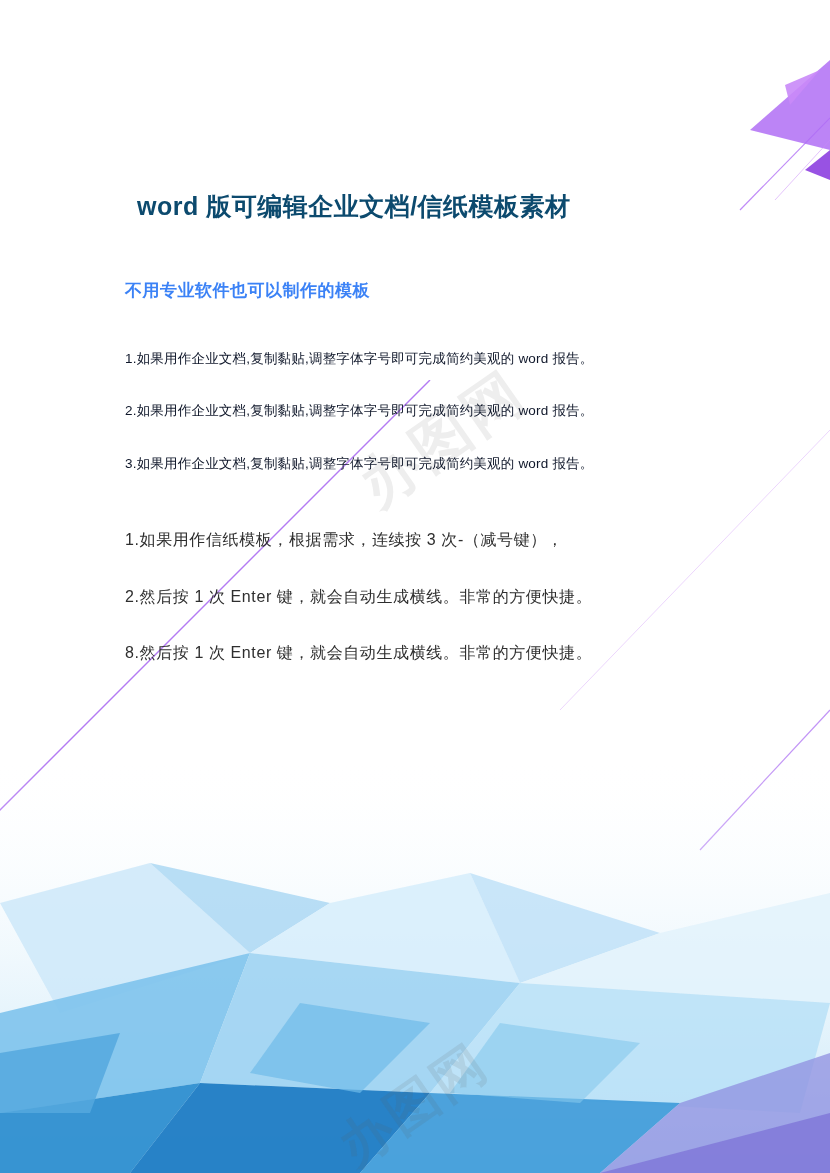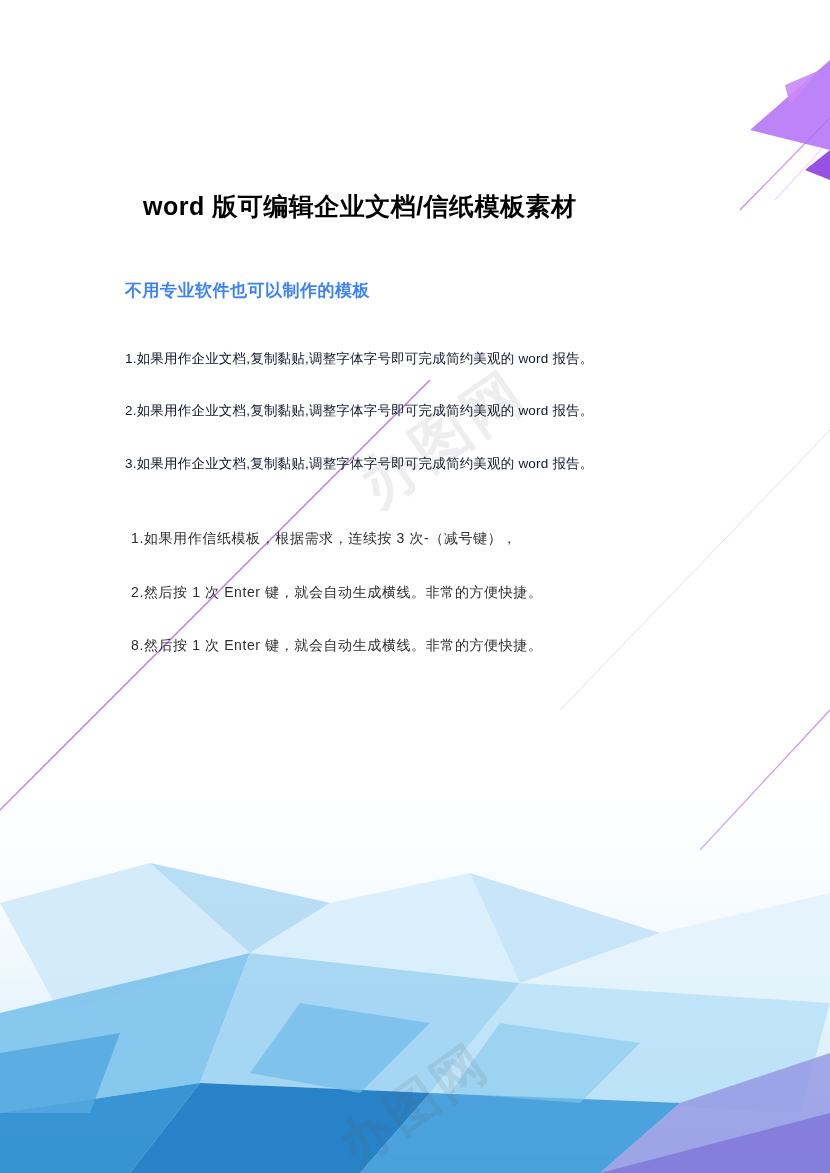--- a/index.html
+++ b/index.html
@@ -48,45 +48,45 @@
   .content {
     position: absolute;
     left: 125px;
     top: 190px;
     width: 590px;
     z-index: 5;
   }
   .doc-title {
     font-size: 25px;
     font-weight: bold;
-    color: #000000;
-    margin: 0 0 56px 18px;
+    color: #0c4a6e;
+    margin: 0 0 56px 12px;
     letter-spacing: 0.5px;
     line-height: 1.3;
   }
   .doc-subtitle {
     font-size: 17px;
     font-weight: bold;
     color: #3b82f6;
     margin: 0 0 46px 0;
     letter-spacing: 0.5px;
   }
   .para {
     font-size: 13.5px;
     color: #0f172a;
     line-height: 1.6;
     margin: 0 0 31px 0;
     letter-spacing: 0.2px;
   }
   .group-gap { height: 22px; }
   .para-b {
-    font-size: 14px;
+    font-size: 16px;
     color: #2e2e2e;
     line-height: 1.6;
-    margin: 0 0 31px 6px;
+    margin: 0 0 31px 0;
     letter-spacing: 0.6px;
   }
 </style>
 </head>
 <body>
 
 <div class="page">
 
   <div class="deco top-right-deco">
     <svg viewBox="0 0 240 220" width="240" height="220">

